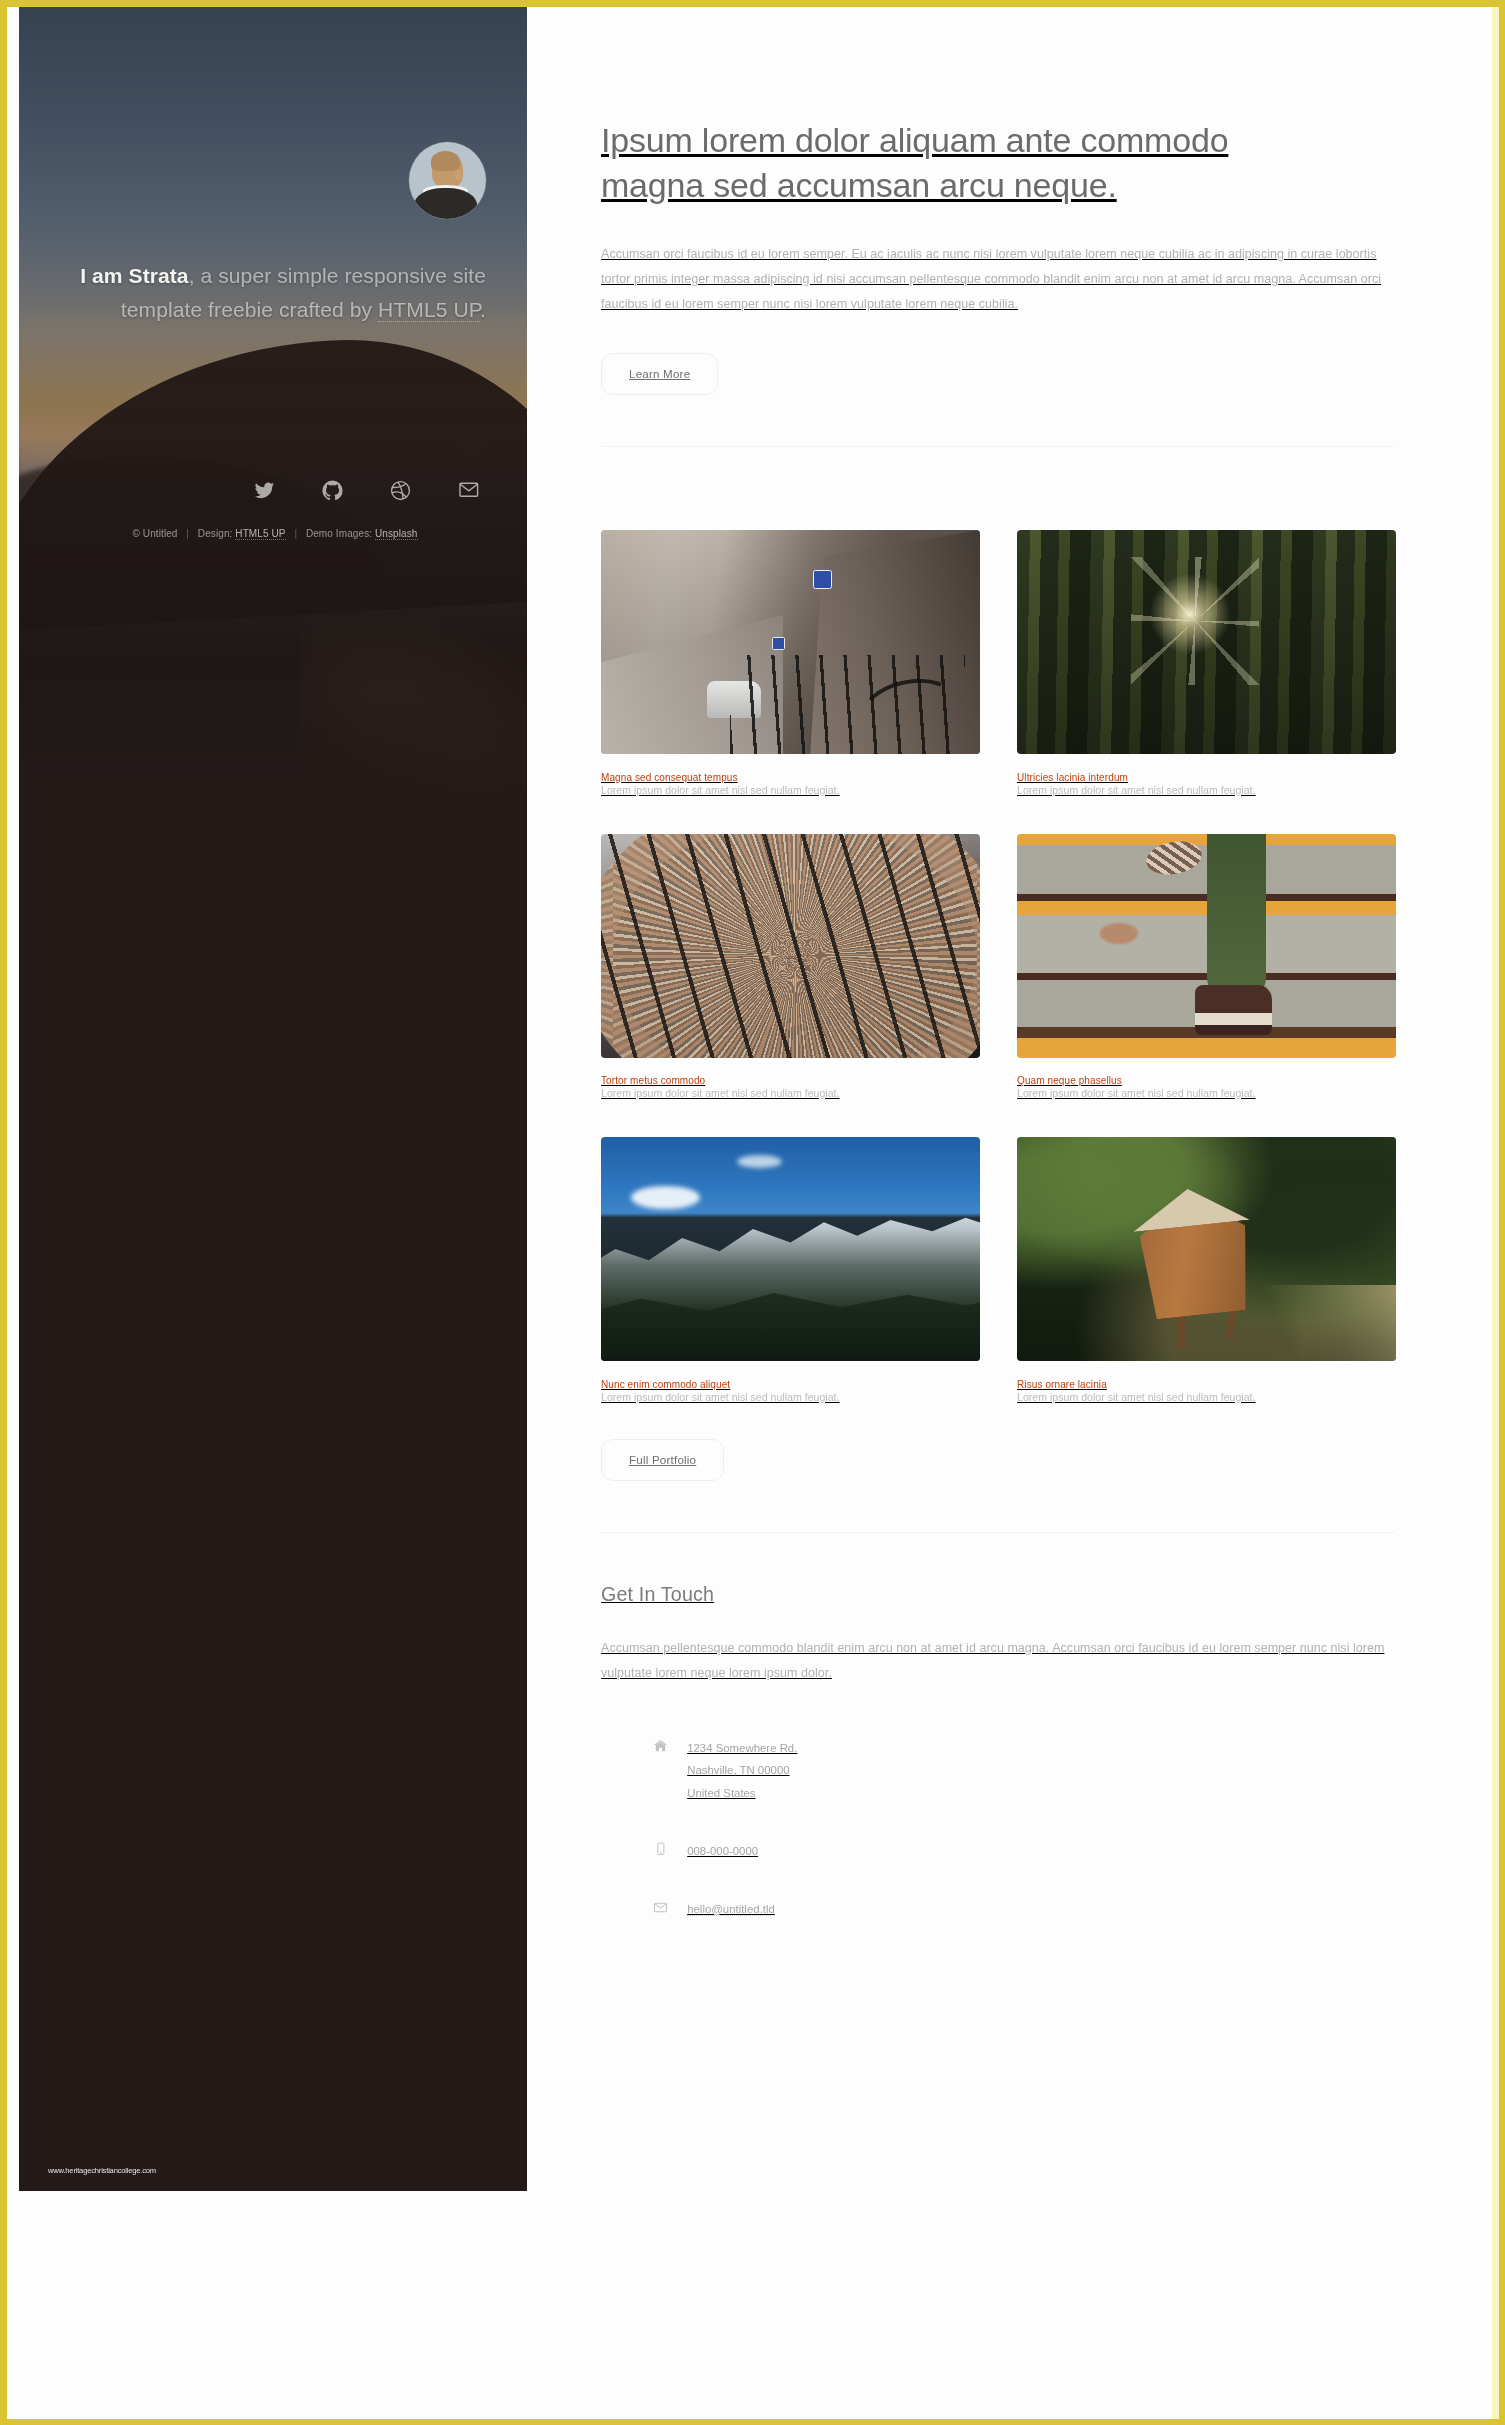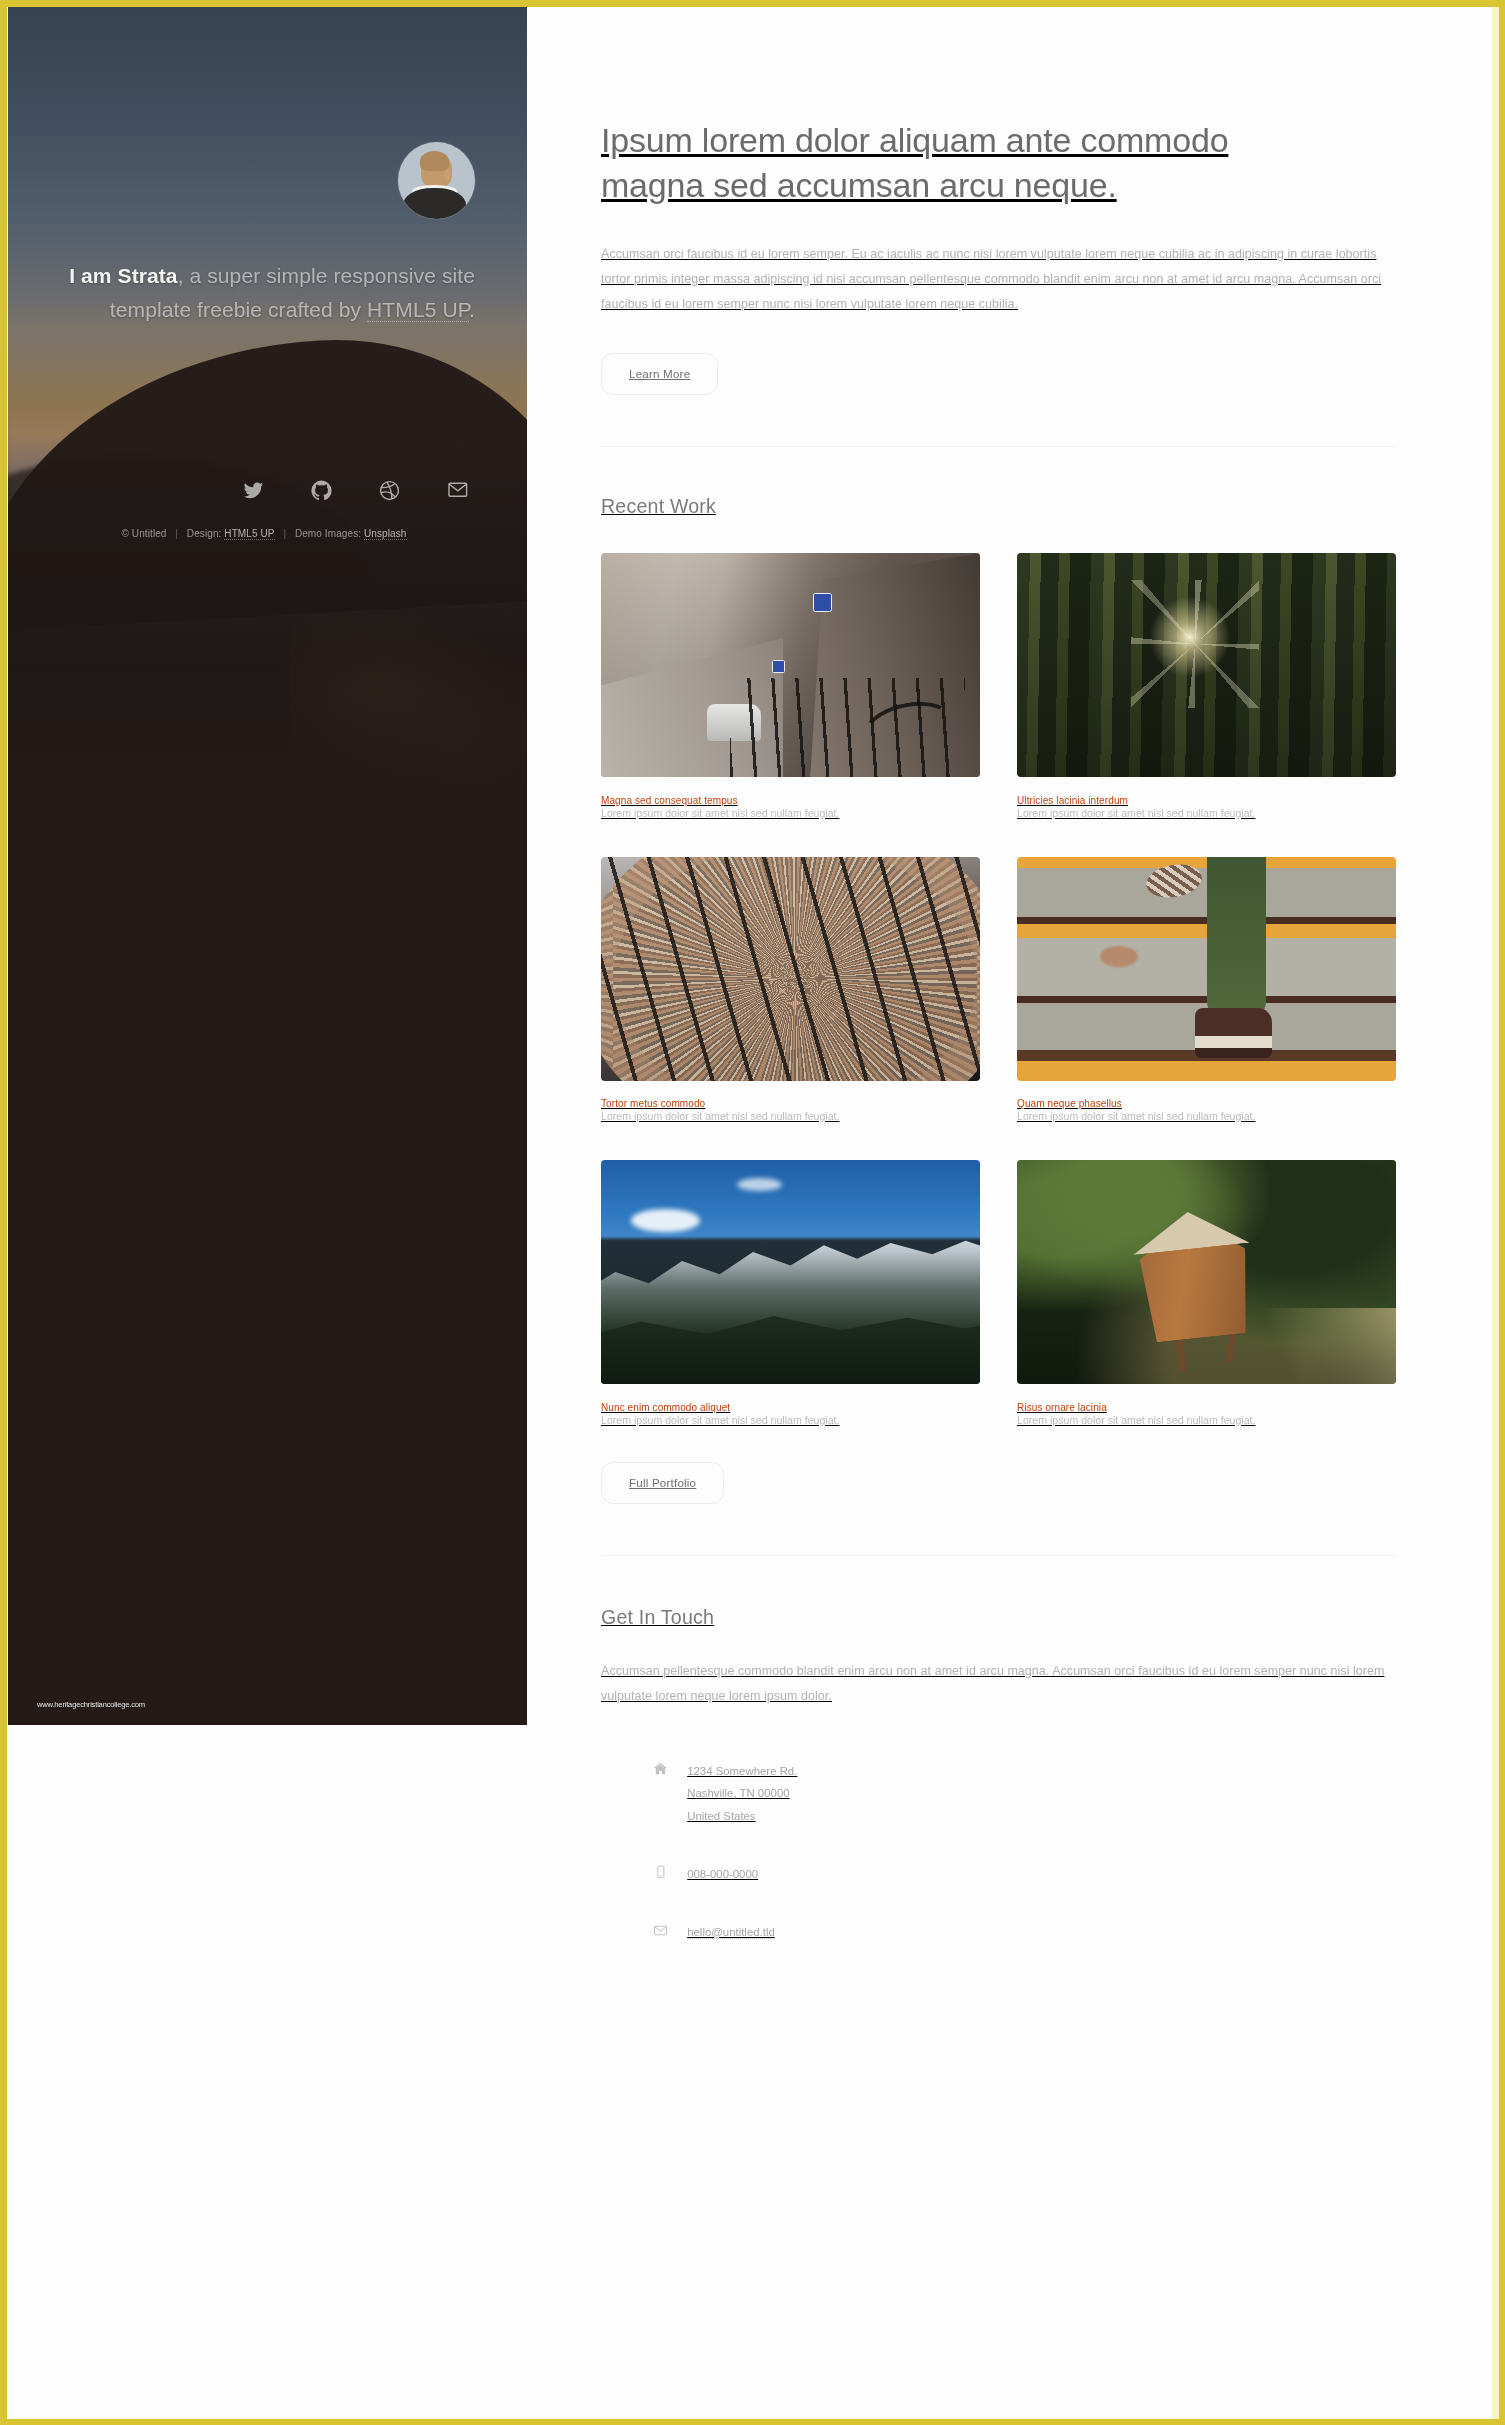--- a/index.html
+++ b/index.html
@@ -27,23 +27,23 @@
     position: absolute;
     top: 0; right: 0; bottom: 0;
     width: 7.2px;
     background: #faf3bf;
     pointer-events: none;
   }
 
   
   .sidebar {
     position: absolute;
-    left: 1px; top: 0;
+    left: 12px; top: 0;
     width: 520px;
-    height: 1718px;
+    height: 2184px;
     background: #241b19;
     overflow: hidden;
   }
 
   .sidebar-hero {
     position: relative;
     width: 520px;
     height: 801px;
     overflow: hidden;
   }
@@ -711,21 +711,20 @@
     <div class="main-inner">
 
       <section class="section intro">
         <h1 class="intro-title">Ipsum lorem dolor aliquam ante commodo magna sed accumsan arcu neque.</h1>
         <p class="body-text">Accumsan orci faucibus id eu lorem semper. Eu ac iaculis ac nunc nisi lorem vulputate lorem neque cubilia ac in adipiscing in curae lobortis tortor primis integer massa adipiscing id nisi accumsan pellentesque commodo blandit enim arcu non at amet id arcu magna. Accumsan orci faucibus id eu lorem semper nunc nisi lorem vulputate lorem neque cubilia.</p>
         <a class="btn" href="#">Learn More</a>
         <div class="hr"></div>
       </section>
 
       <section class="section work">
-        <h2 class="section-title">Recent Work</h2>
 
         <div class="work-grid">
 
           <article class="work-item">
             <a class="thumb t-street" href="#">
               <span class="sign"></span>
               <span class="sign2"></span>
               <span class="car"></span>
               <span class="bikes"></span>
               <span class="bike-arc"></span>

